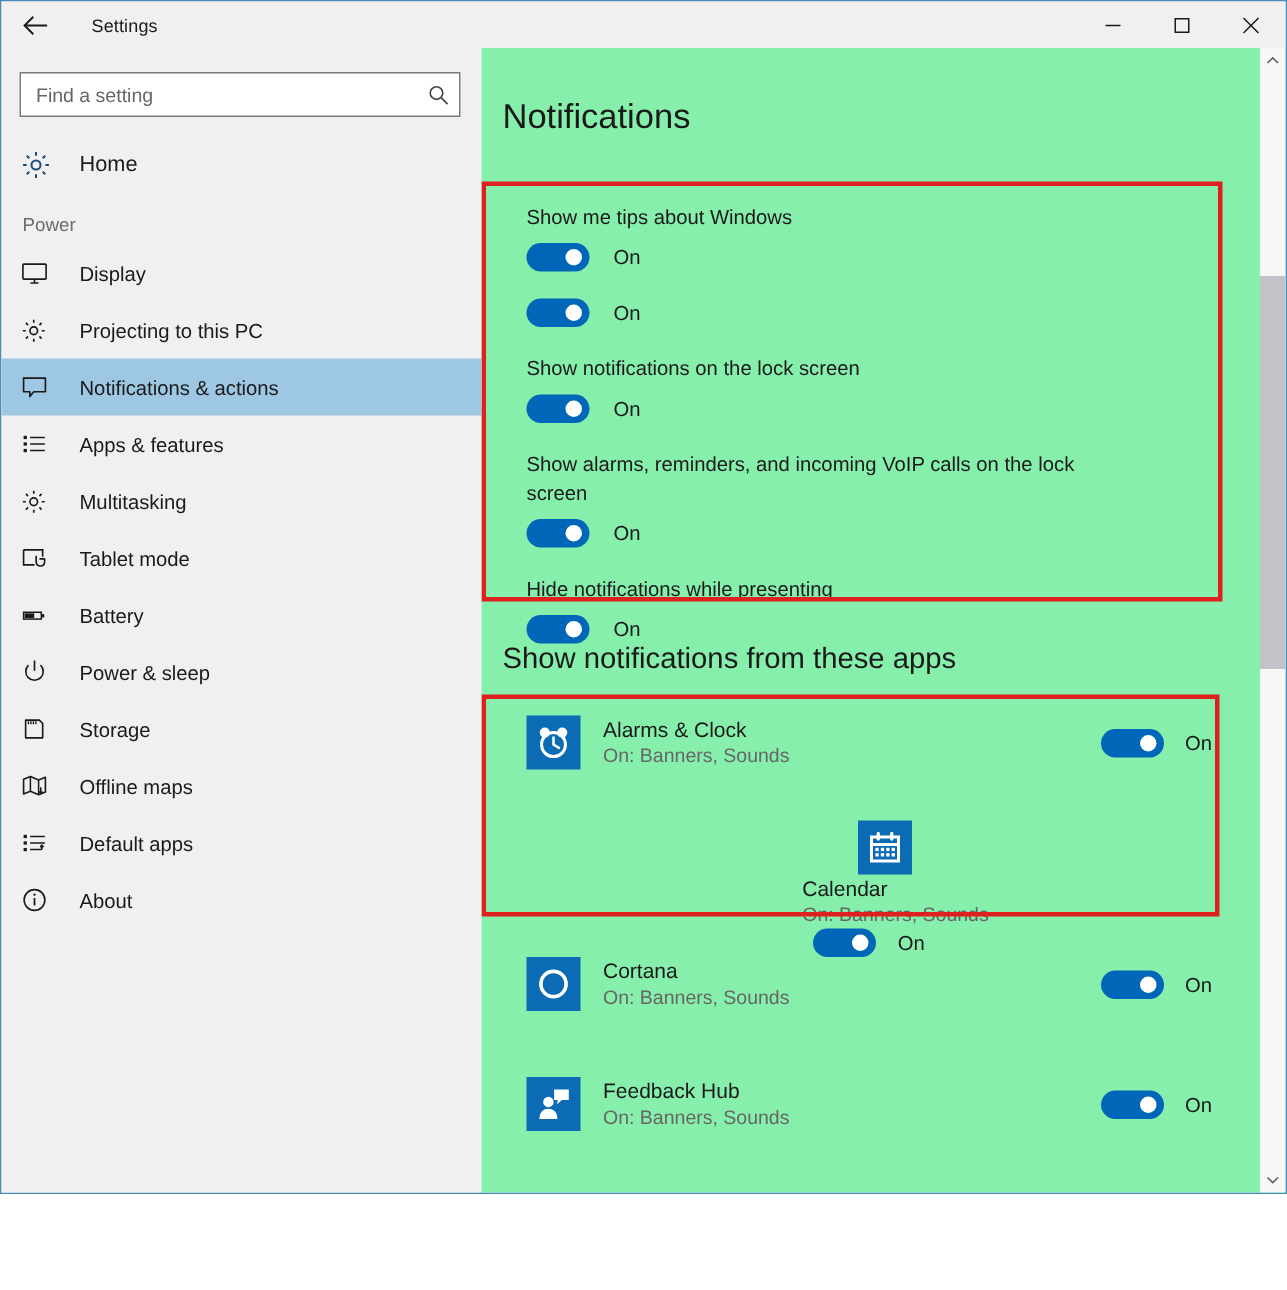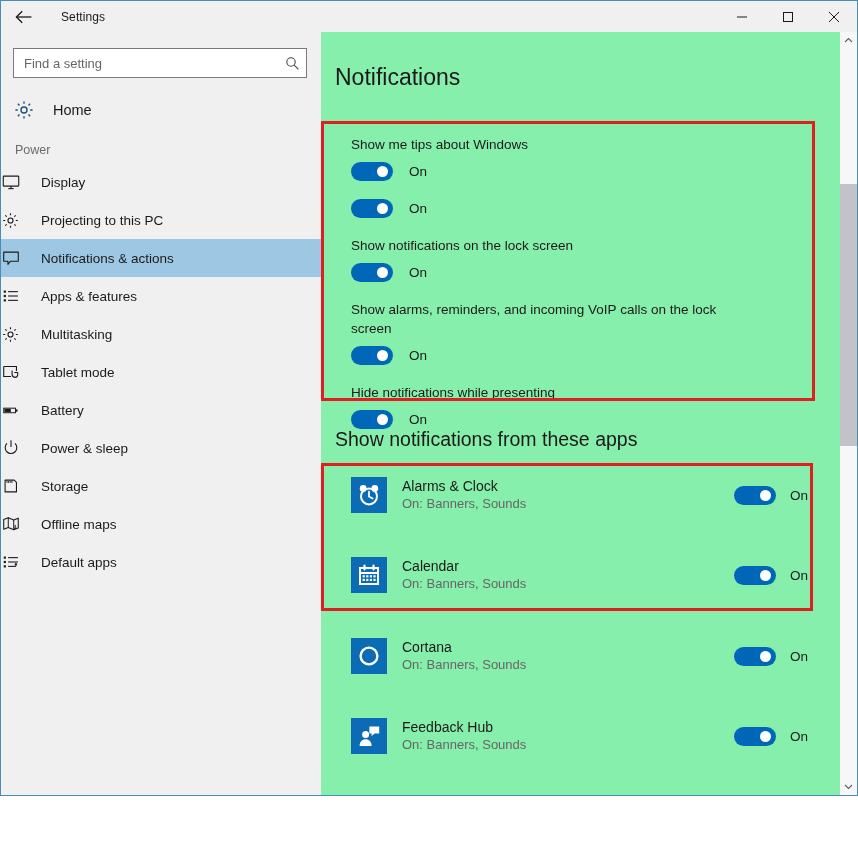--- a/index.html
+++ b/index.html
@@ -138,20 +138,21 @@
     color: #6b6b6b;
     padding-left: 14px;
     margin-top: 12px;
     margin-bottom: 6px;
   }
 
   .nav-item {
     height: 38px;
     display: flex;
     align-items: center;
+    padding-left: 12px;
     cursor: default;
     box-sizing: border-box;
   }
   .nav-item.selected { background: #9ec7e3; }
   .nav-item .ico {
     width: 30px;
     flex: 0 0 30px;
     display: flex;
     align-items: center;
     justify-content: flex-start;
@@ -503,20 +504,30 @@
               <path d="M7.8 11 L18.6 11"></path>
               <path d="M7.8 15.8 L16.4 15.8"></path>
               <path d="M16.4 15.8 L16.4 12.9"></path>
               <path d="M15.2 14 L16.4 12.7 L17.6 14"></path>
             </g>
           </svg>
         </span>
         <span class="nav-label">Default apps</span>
       </div>
 
+      <div class="nav-item">
+        <span class="ico">
+          <svg width="20" height="20" viewBox="0 0 22 22">
+            <circle cx="11" cy="11" r="7.6" fill="none" stroke="#1a1a1a" stroke-width="1.2"></circle>
+            <path d="M11 9.6 L11 15" stroke="#1a1a1a" stroke-width="1.3"></path>
+            <circle cx="11" cy="7.1" r="0.85" fill="#1a1a1a"></circle>
+          </svg>
+        </span>
+        <span class="nav-label">About</span>
+      </div>
     </div>
 
     <div id="main">
       <div id="main-inner">
 
         <h1 class="page-title">Notifications</h1>
 
         <div style="margin-top:30px; position:relative; height:280px;">
 
           <div style="padding:14px 0 0 16px;">
@@ -594,21 +605,21 @@
                 <div class="app-sub">On: Banners, Sounds</div>
               </div>
               <div class="app-toggle-wrap">
                 <div class="switch">
                     <span class="knob"></span>
                   </div>
                 <span class="switch-state">On</span>
               </div>
             </div>
 
-            <div class="app-row" style="margin-top:24px;">
+            <div class="app-row" style="margin-top:24px;flex-direction:column;">
               <div class="app-icon">
                 <svg width="26" height="26" viewBox="0 0 26 26">
                   <rect x="4" y="6" width="18" height="16" fill="none" stroke="#ffffff" stroke-width="2"></rect>
                   <path d="M4 11 L22 11" stroke="#ffffff" stroke-width="2"></path>
                   <path d="M8.5 3.6 L8.5 7.4 M17.5 3.6 L17.5 7.4" stroke="#ffffff" stroke-width="2.2" stroke-linecap="round"></path>
                   <g fill="#ffffff">
                     <rect x="6.6" y="13.2" width="2.2" height="2.2"></rect>
                     <rect x="10.2" y="13.2" width="2.2" height="2.2"></rect>
                     <rect x="13.8" y="13.2" width="2.2" height="2.2"></rect>
                     <rect x="17.4" y="13.2" width="2.2" height="2.2"></rect>

